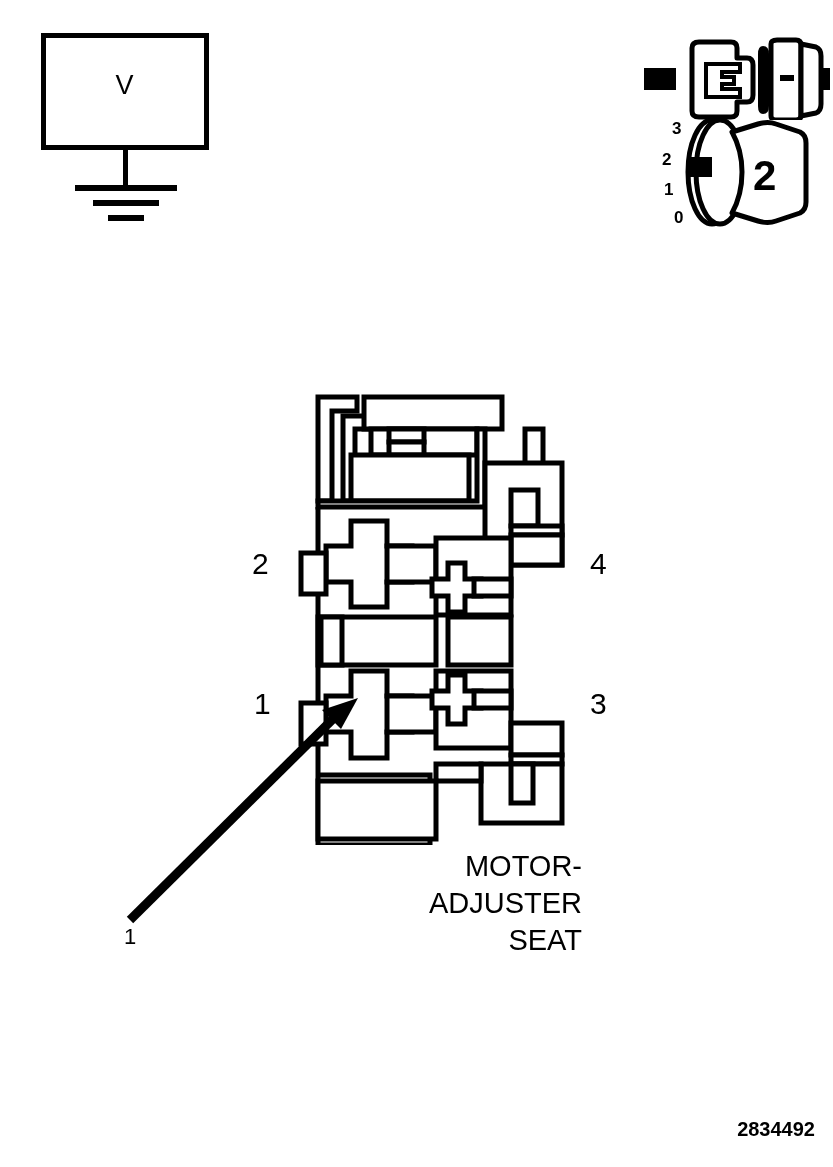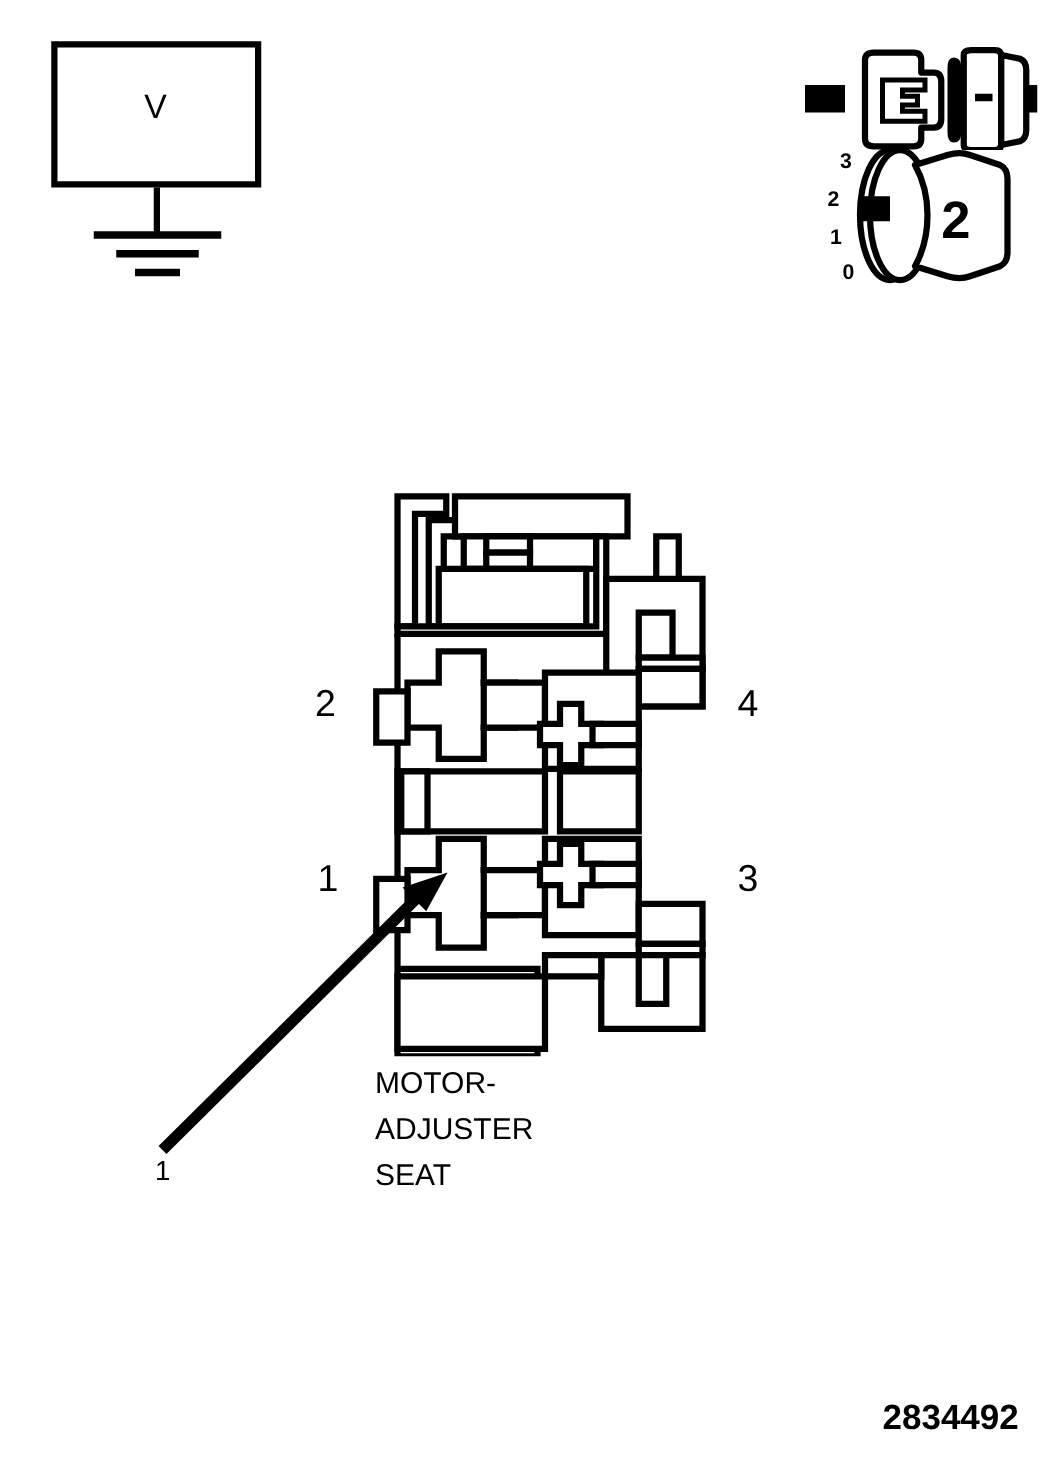--- a/index.html
+++ b/index.html
@@ -61,29 +61,29 @@
   
   #callout-group { left: 100px; top: 690px; width: 290px; height: 270px; }
   #callout-group svg { display: block; }
   #callout-number-1 {
     left: 124px; top: 925px; font-size: 22px; line-height: 24px;
   }
 
   
   #caption {
     left: 300px; top: 848px; width: 282px;
-    text-align: left; font-size: 24px; line-height: 37px;
+    text-align: right; font-size: 29px; line-height: 37px;
     letter-spacing: 0px;
   }
   #caption div { white-space: nowrap; }
 
   
   #figure-number {
     right: 18px; top: 1118px;
-    font-size: 28px; font-weight: bold; letter-spacing: 0px;
+    font-size: 20px; font-weight: bold; letter-spacing: 0px;
   }
 </style>
 </head>
 <body>
 
 <div id="page">
 
   <div class="abs" id="voltmeter-group">
     <div class="abs" id="voltmeter-box"></div>
     <div class="abs" id="voltmeter-label">V</div>

